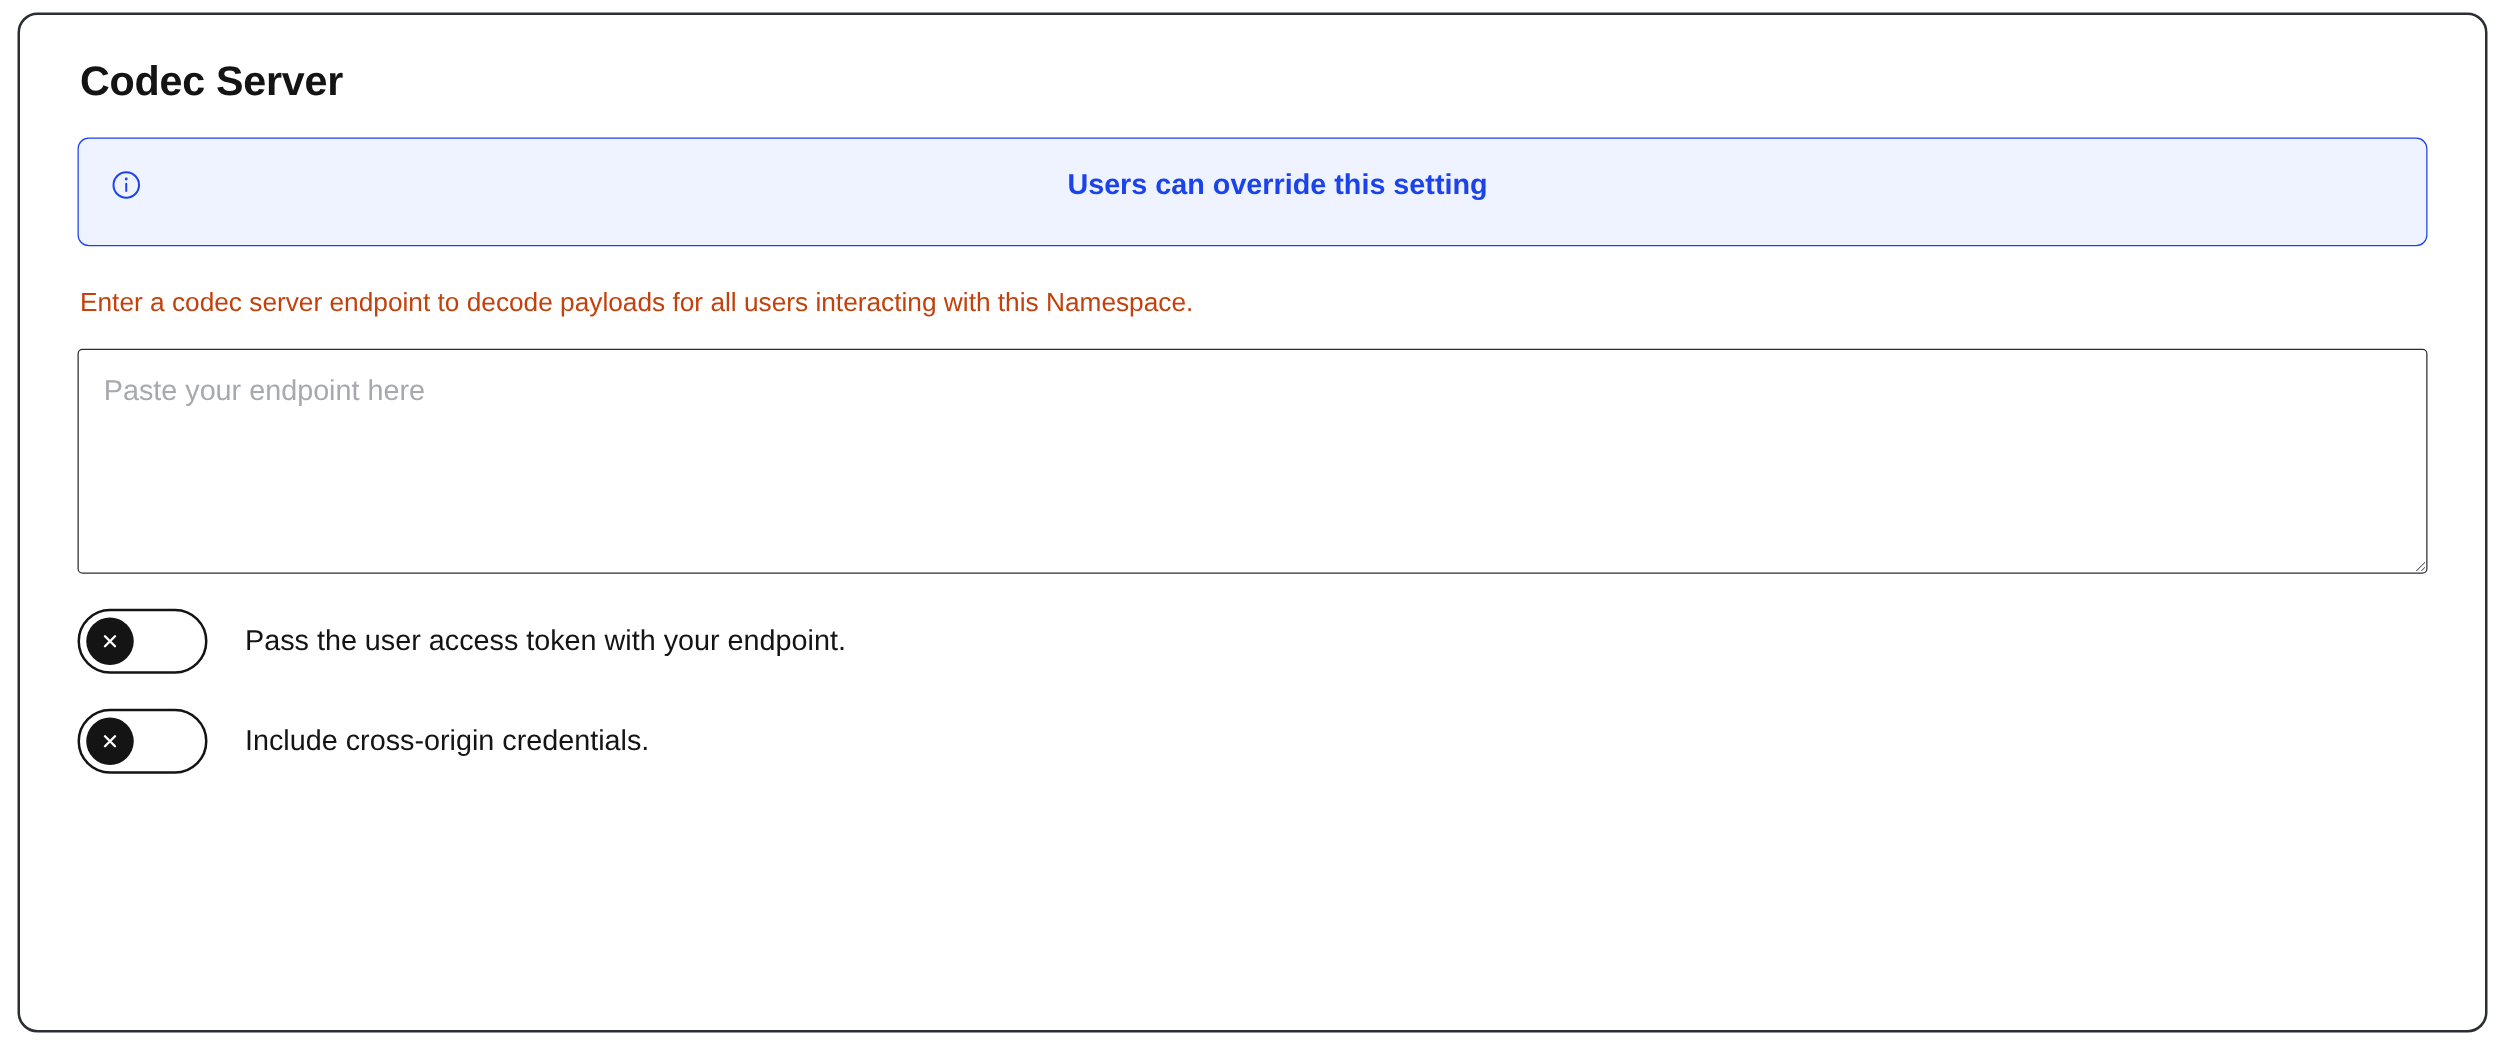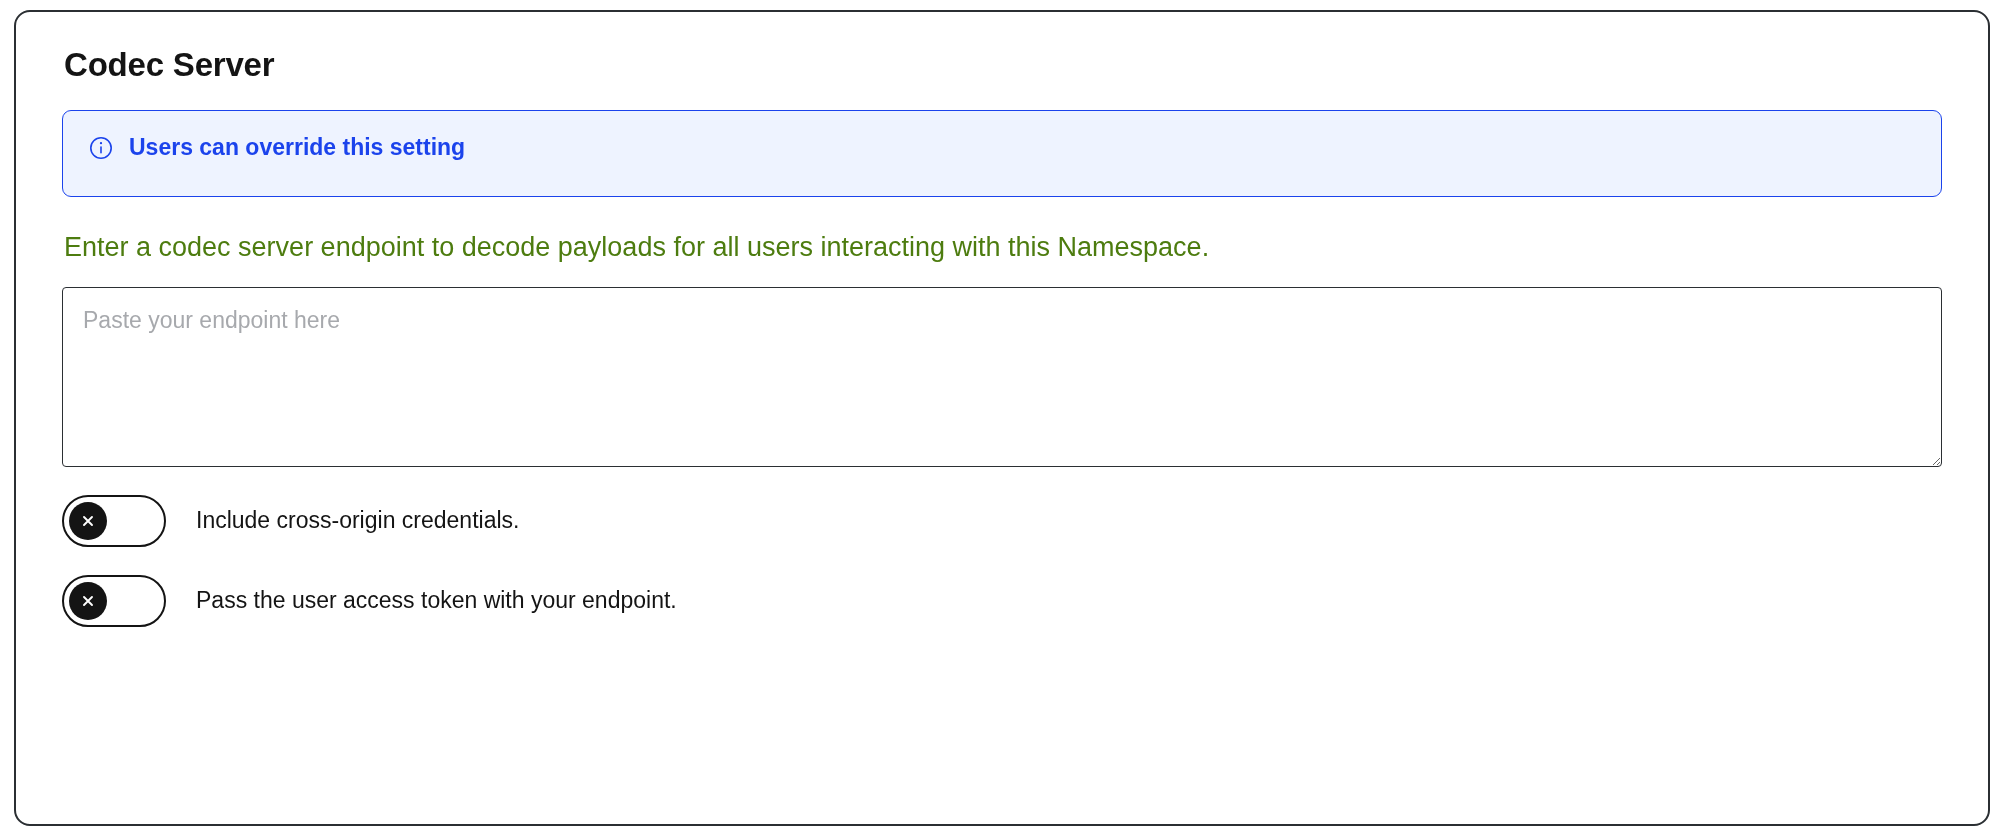--- a/index.html
+++ b/index.html
@@ -63,32 +63,33 @@
   .info-icon svg { display: block; }
 
   .callout-text { flex: 1 1 auto; }
 
   .callout-title {
     font-size: 23px;
     font-weight: 700;
     color: #1b43ec;
     line-height: 1.25;
     margin-bottom: 10px;
+    text-align: center;
   }
 
   .callout-body {
     font-size: 22px;
     font-weight: 400;
     color: #1b43ec;
     line-height: 1.3;
   }
 
   .description {
-    font-size: 27px;
-    color: #4d7c0f;
+    font-size: 21px;
+    color: #c2410c;
     line-height: 1.35;
     margin: 0 0 22px 2px;
   }
 
   .endpoint-input {
     box-sizing: border-box;
     display: block;
     width: 100%;
     height: 180px;
     border: 1.5px solid #2b2f33;
@@ -176,28 +177,28 @@
     <textarea class="endpoint-input" placeholder="Paste your endpoint here" style=""></textarea>
 
     <div class="toggle-row">
       <div class="toggle">
         <span class="knob">
           <svg width="18" height="18" viewBox="0 0 18 18" fill="none">
             <path d="M5 5 L13 13 M13 5 L5 13" stroke="#ffffff" stroke-width="1.9" stroke-linecap="round"></path>
           </svg>
         </span>
       </div>
-      <span class="toggle-label">Include cross-origin credentials.</span>
+      <span class="toggle-label">Pass the user access token with your endpoint.</span>
     </div>
 
     <div class="toggle-row">
       <div class="toggle">
         <span class="knob">
           <svg width="18" height="18" viewBox="0 0 18 18" fill="none">
             <path d="M5 5 L13 13 M13 5 L5 13" stroke="#ffffff" stroke-width="1.9" stroke-linecap="round"></path>
           </svg>
         </span>
       </div>
-      <span class="toggle-label">Pass the user access token with your endpoint.</span>
+      <span class="toggle-label">Include cross-origin credentials.</span>
     </div>
 
   </div>
 </div>
 
 </body></html>

